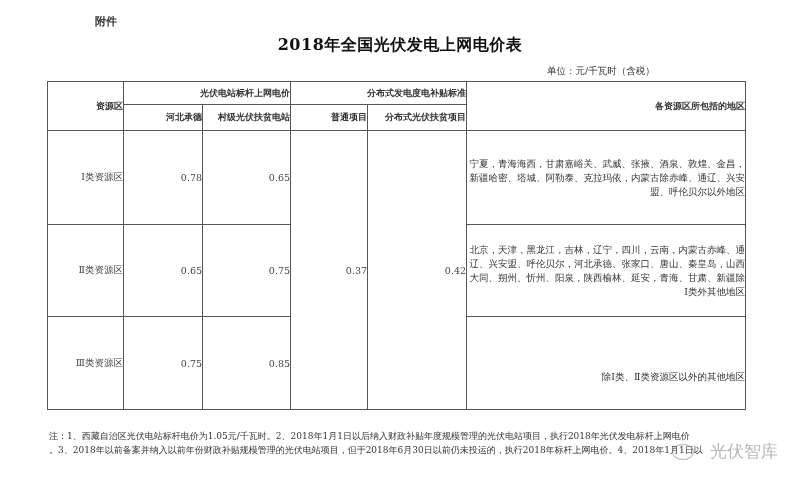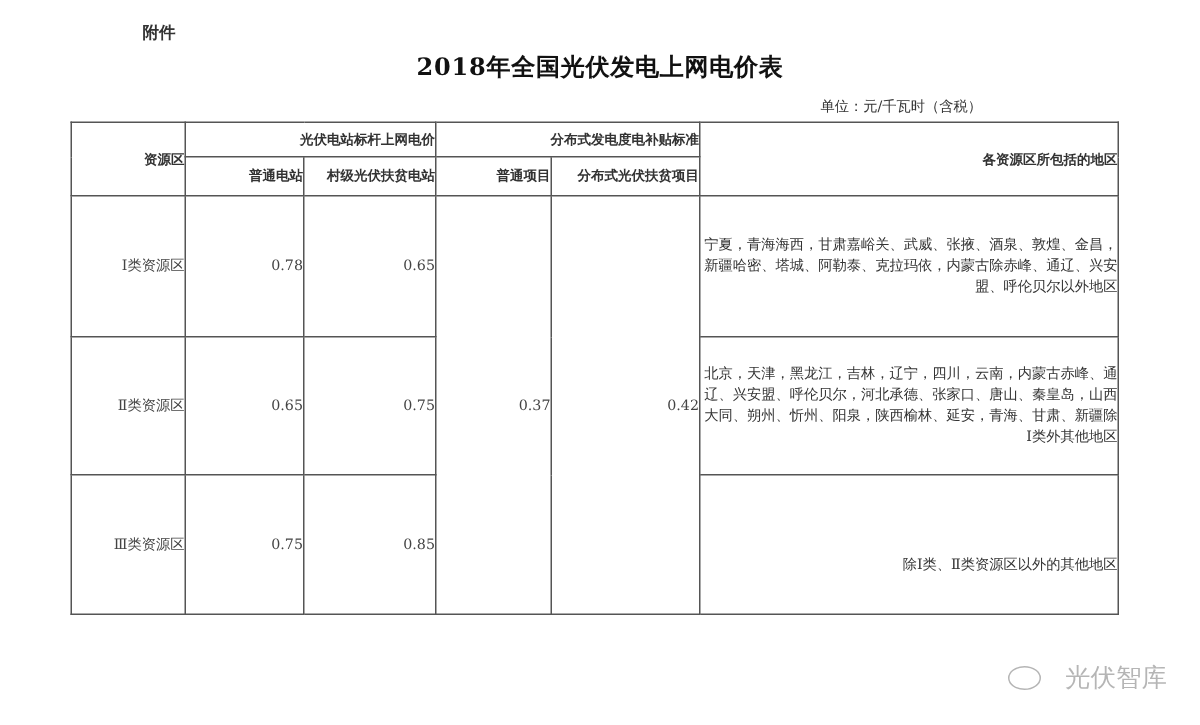--- a/index.html
+++ b/index.html
@@ -52,21 +52,21 @@
       <col style="width:279px">
   </colgroup>
   <tbody>
       <tr class="h1">
     <th rowspan="2">资源区</th>
     <th colspan="2">光伏电站标杆上网电价</th>
     <th colspan="2">分布式发电度电补贴标准</th>
     <th rowspan="2">各资源区所包括的地区</th>
   </tr>
   <tr class="h2">
-    <th>普通电站</th>
+    <th>河北承德</th>
     <th>村级光伏扶贫电站</th>
     <th>普通项目</th>
     <th>分布式光伏扶贫项目</th>
   </tr>
   <tr class="r1">
     <td class="val">Ⅰ类资源区</td>
     <td class="val">0.78</td>
     <td class="val">0.65</td>
     <td class="val" rowspan="3">0.37</td>
     <td class="val" rowspan="3">0.42</td>
@@ -81,18 +81,20 @@
   <tr class="r3">
     <td class="val">Ⅲ类资源区</td>
     <td class="val">0.75</td>
     <td class="val">0.85</td>
     <td class="regions" style="padding-top:28px">除Ⅰ类、Ⅱ类资源区以外的其他地区</td>
   </tr>
 </tbody>
   </table>
 
 <div class="notes">
+  <p>注：1、西藏自治区光伏电站标杆电价为1.05元/千瓦时。2、2018年1月1日以后纳入财政补贴年度规模管理的光伏电站项目，执行2018年光伏发电标杆上网电价</p>
+  <p>。3、2018年以前备案并纳入以前年份财政补贴规模管理的光伏电站项目，但于2018年6月30日以前仍未投运的，执行2018年标杆上网电价。4、2018年1月1日以</p>
 </div>
 
 <div class="watermark">
   <span class="wm-icon"></span>
   <span>光伏智库</span>
 </div>
 
 </body></html>

